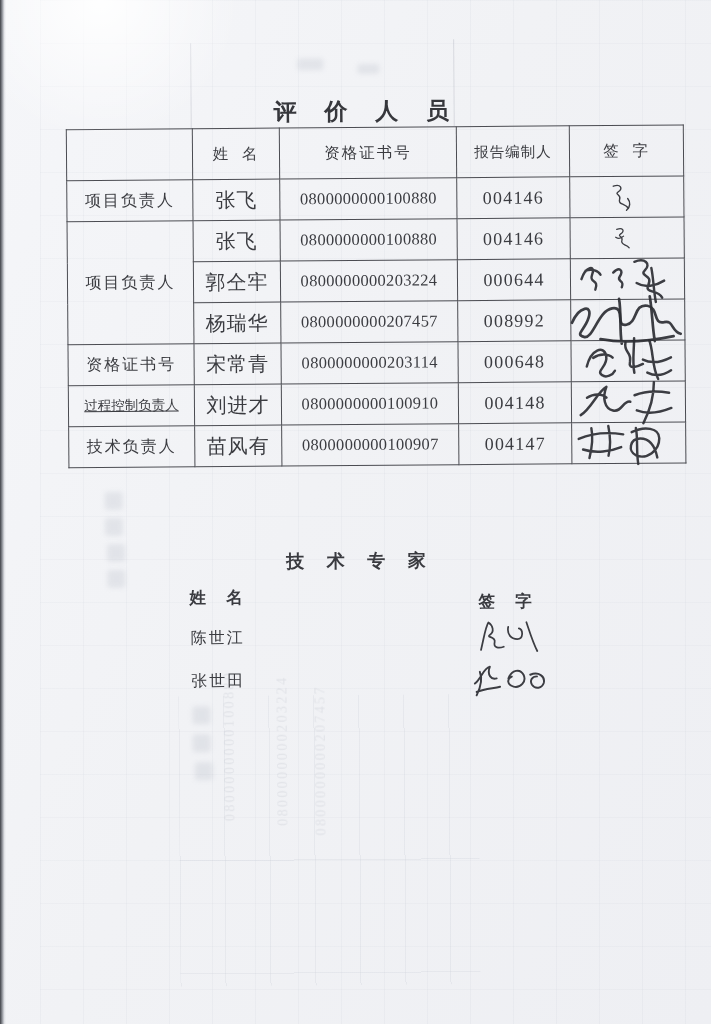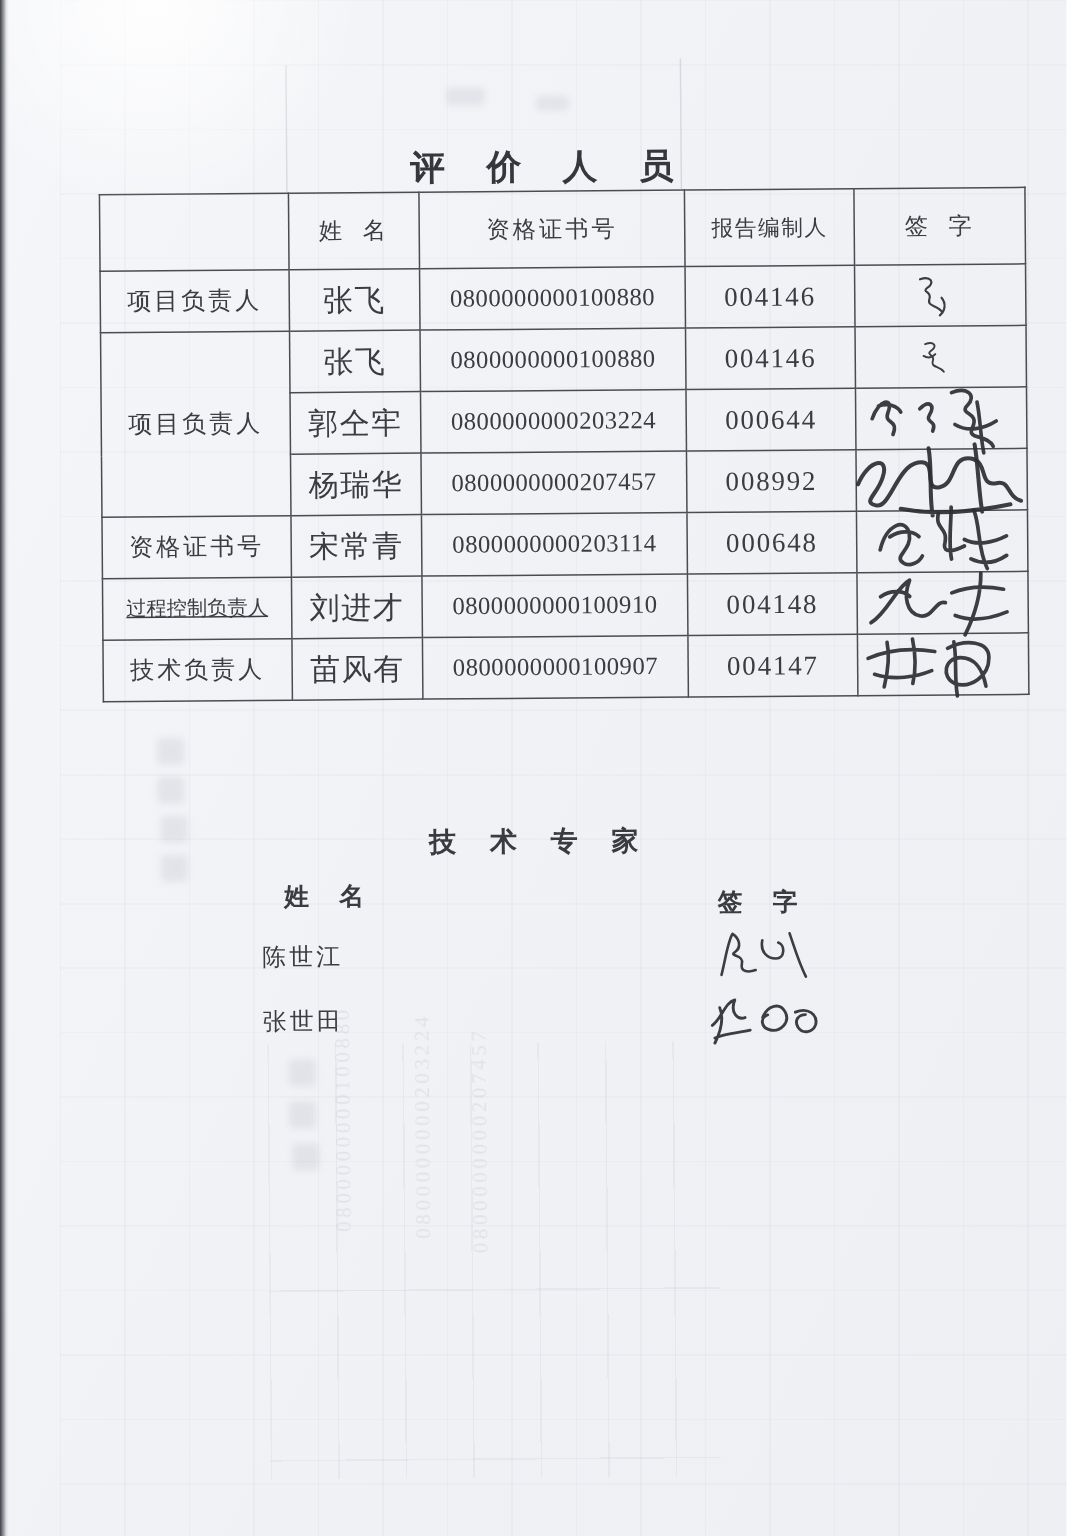--- a/index.html
+++ b/index.html
@@ -35,21 +35,21 @@
   td.name{font-size:20px;letter-spacing:1px;border-radius:20px;}
   td.cert{font-size:16.5px;letter-spacing:.3px;}
   td.reg{font-size:18px;letter-spacing:1.2px;}
   td.sig-cell{position:relative;}
   .sig{position:absolute;z-index:4;}
   .sig svg{display:block;}
   .sig path{fill:none;stroke:#2d2e33;stroke-width:2.3;stroke-linecap:round;stroke-linejoin:round;opacity:.92;}
 
   .label{position:absolute;font-size:16.5px;font-weight:bold;white-space:pre;
     letter-spacing:8px;color:#3a3b40;}
-  .expert-name{position:absolute;left:173px;font-size:16px;letter-spacing:2px;color:#3b3c41;}
+  .expert-name{position:absolute;left:189px;font-size:16px;letter-spacing:2px;color:#3b3c41;}
 
   
   .ghost-num{position:absolute;font-size:14px;letter-spacing:2.4px;color:#8d93a2;
     opacity:.16;filter:blur(.4px);transform:rotate(-90deg);white-space:nowrap;z-index:1;}
   .ghost-vline{position:absolute;width:1px;background:rgba(150,156,170,.28);z-index:1;}
   .ghost-grid{position:absolute;left:176px;top:695px;width:300px;height:290px;z-index:0;opacity:.55;
     background-image:
       repeating-linear-gradient(to right, rgba(178,184,196,.30) 0 1px, transparent 1px 45px),
       linear-gradient(to bottom, transparent 0 164px, rgba(178,184,196,.30) 164px 165px, transparent 165px 277px, rgba(178,184,196,.30) 277px 278px, transparent 278px);}
   .smudge{position:absolute;width:18px;height:18px;background:#a9afbc;border-radius:3px;

